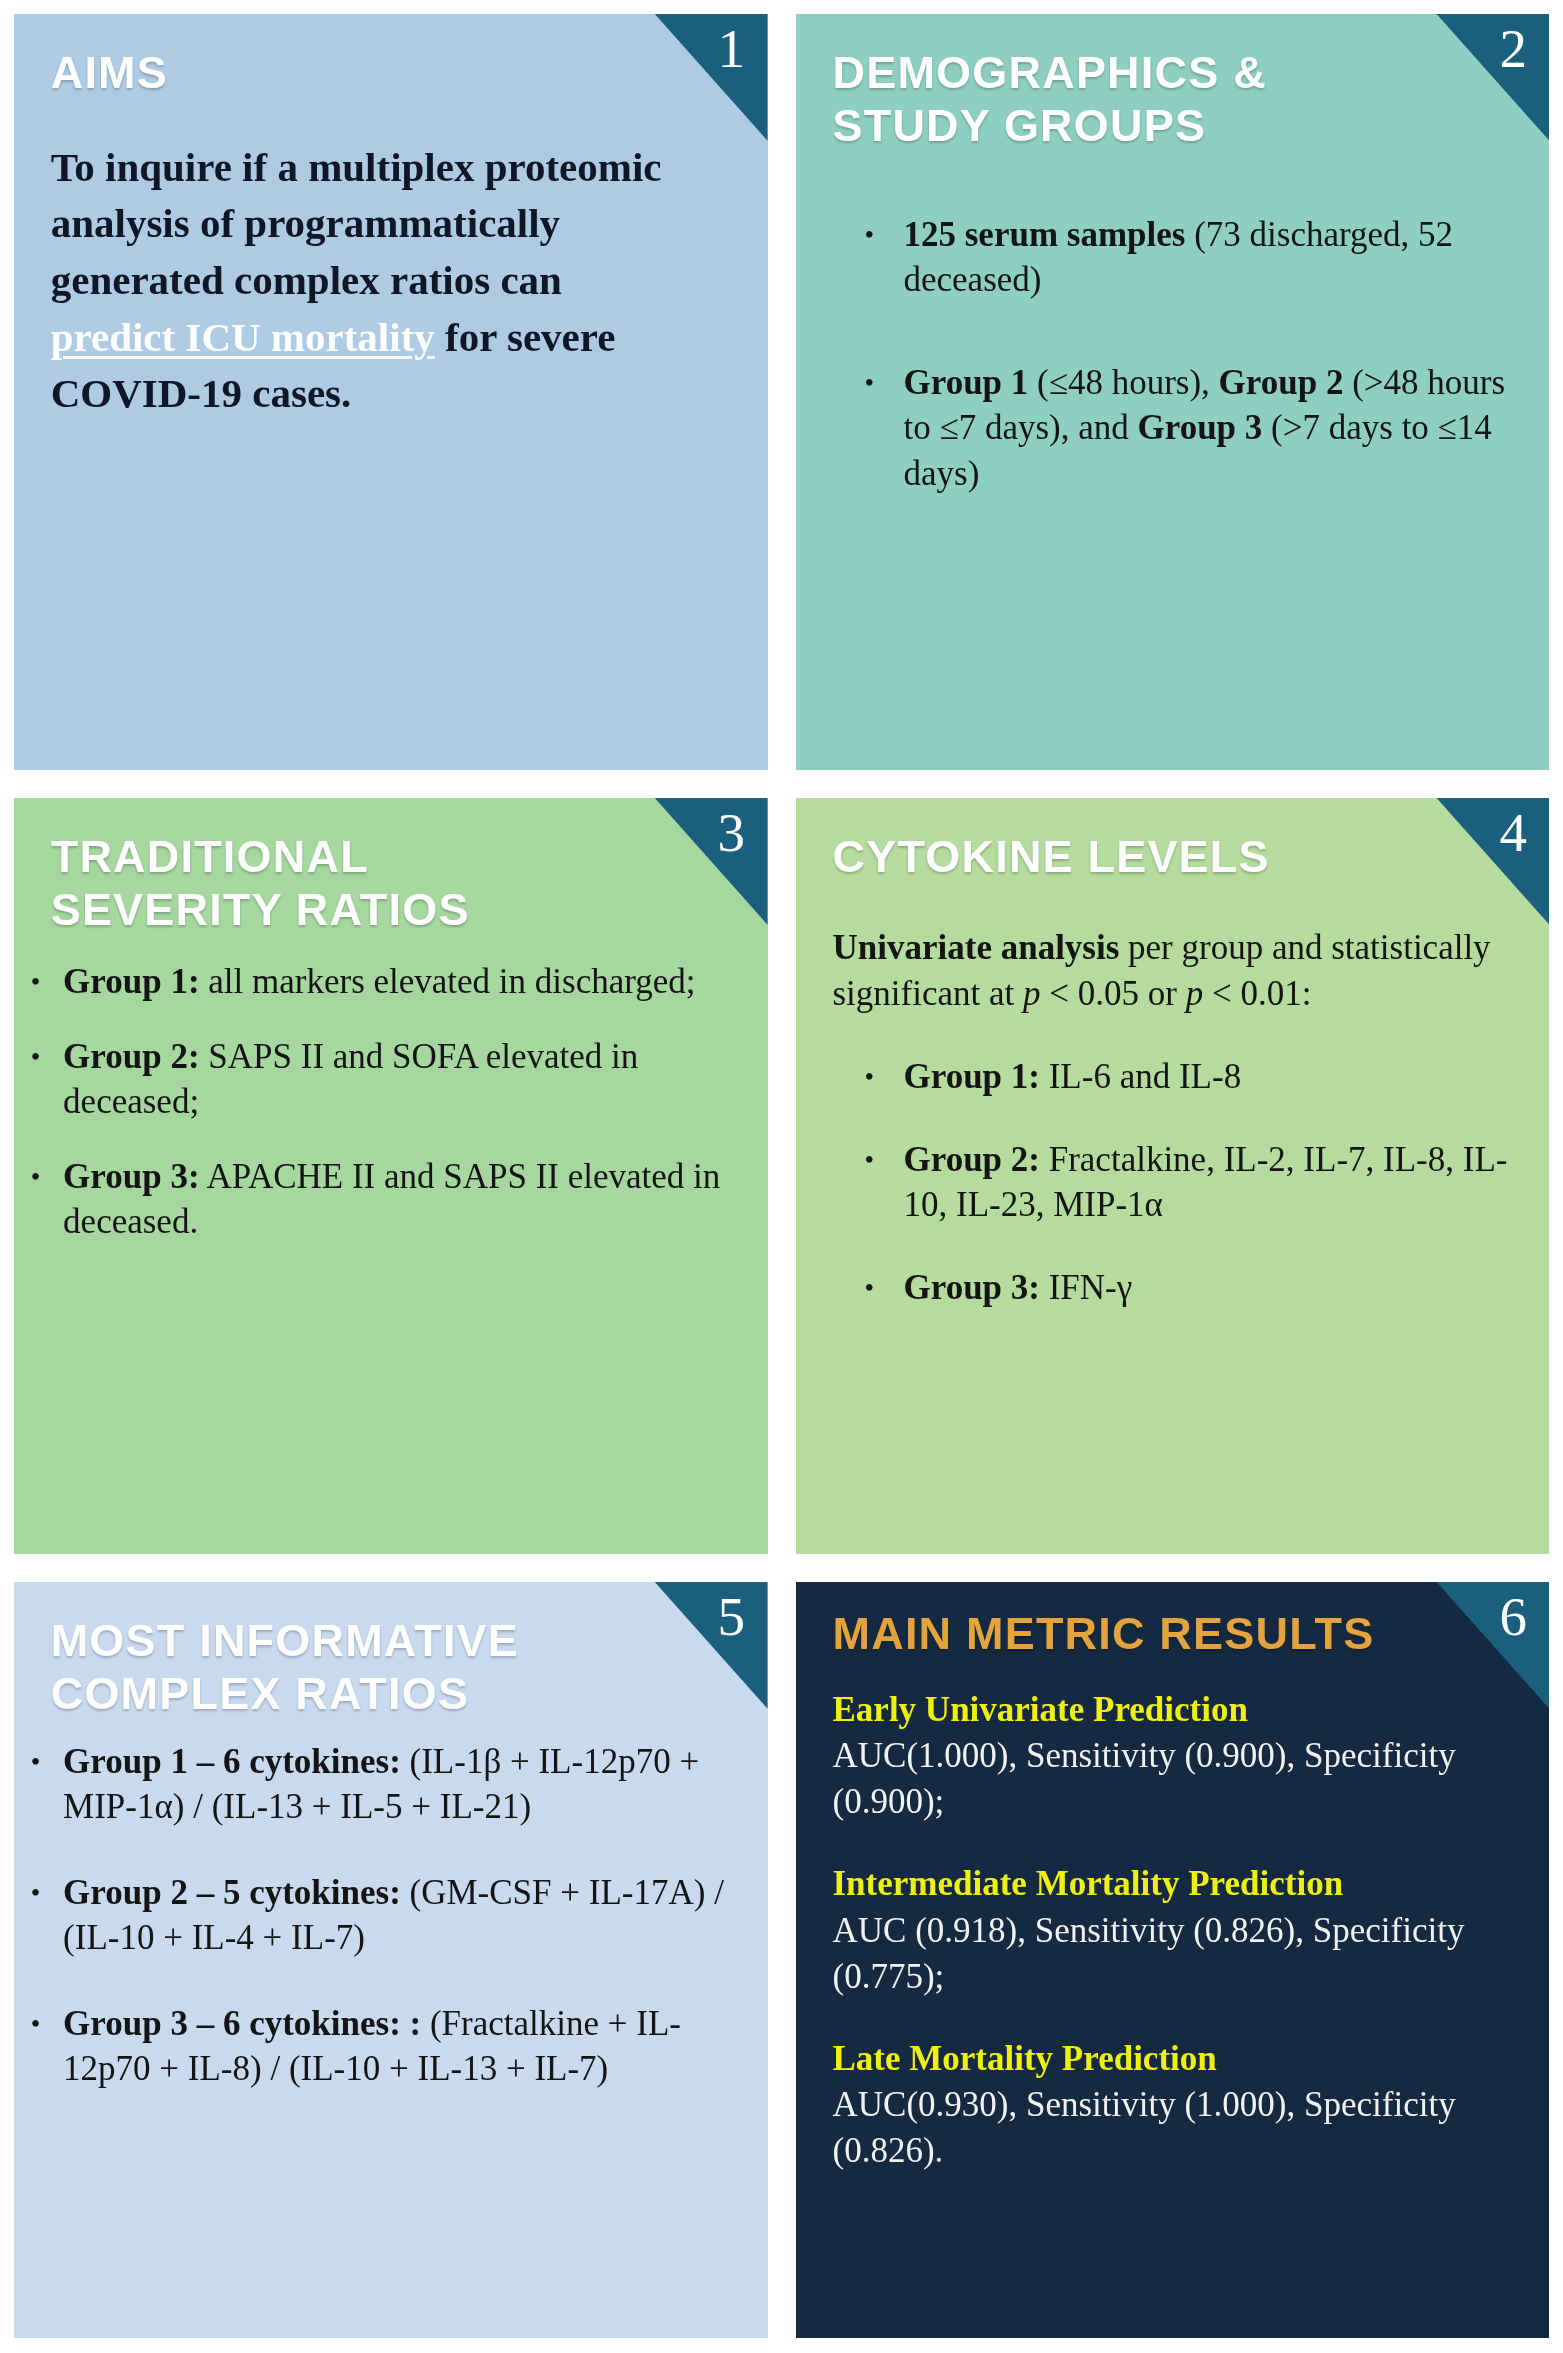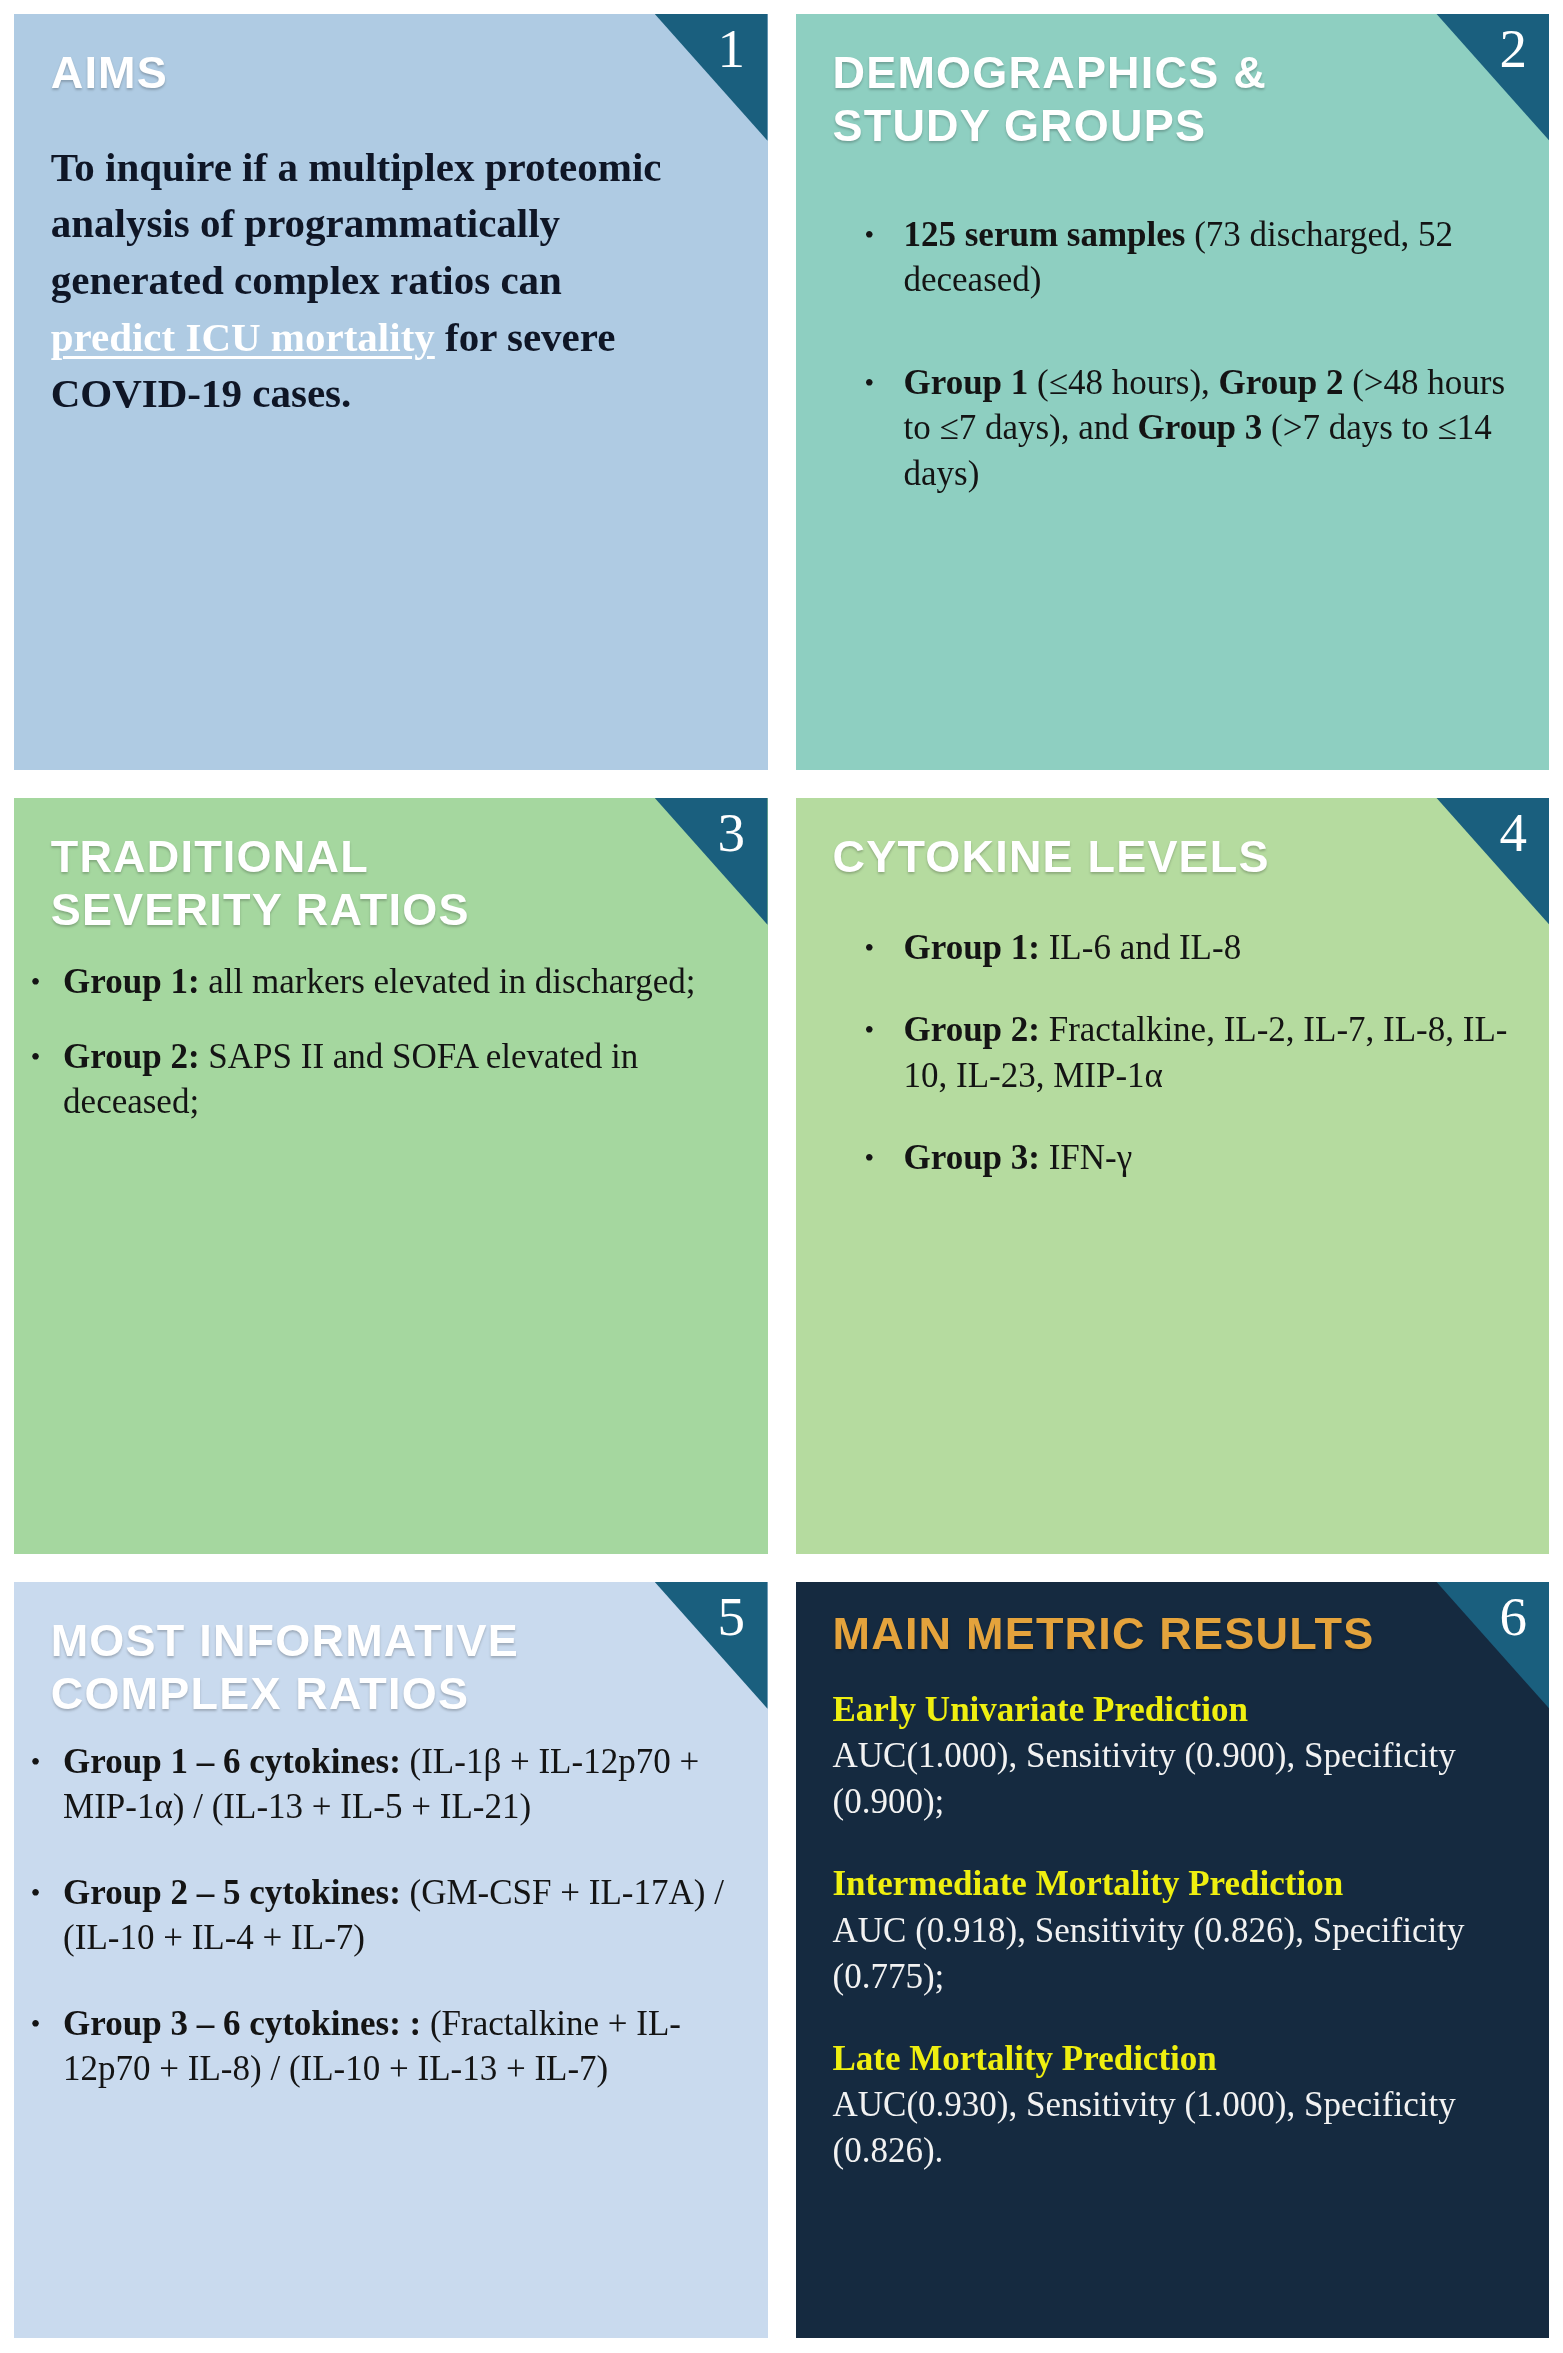--- a/index.html
+++ b/index.html
@@ -170,28 +170,30 @@
   </section>
 
   <section class="panel p3">
     <div class="badge">
       <span class="badge-num">3</span>
     </div>
     <h2 class="panel-title">TRADITIONAL SEVERITY RATIOS</h2>
     <ul class="bullets">
       <li><span class="seg-b">Group 1:</span><span> all markers elevated in discharged;</span></li>
       <li><span class="seg-b">Group 2:</span><span> SAPS II and SOFA elevated in deceased;</span></li>
+      <li><span class="seg-b">Group 3:</span><span> APACHE II and SAPS II elevated in deceased.</span></li>
     </ul>
   </section>
 
   <section class="panel p4">
     <div class="badge">
       <span class="badge-num">4</span>
     </div>
     <h2 class="panel-title">CYTOKINE LEVELS</h2>
+    <p class="body-text intro"><span class="seg-b">Univariate analysis</span><span> per group and statistically significant at  </span><span class="seg-i">p</span><span> &lt; 0.05 or </span><span class="seg-i">p</span><span> &lt; 0.01:</span></p>
     <ul class="bullets">
       <li><span class="seg-b">Group 1:</span><span> IL-6 and IL-8</span></li>
       <li><span class="seg-b">Group 2:</span><span> Fractalkine, IL-2, IL-7, IL-8, IL-10, IL-23, MIP-1α</span></li>
       <li><span class="seg-b">Group 3:</span><span> IFN-γ</span></li>
     </ul>
   </section>
 
   <section class="panel p5">
     <div class="badge">
       <span class="badge-num">5</span>

